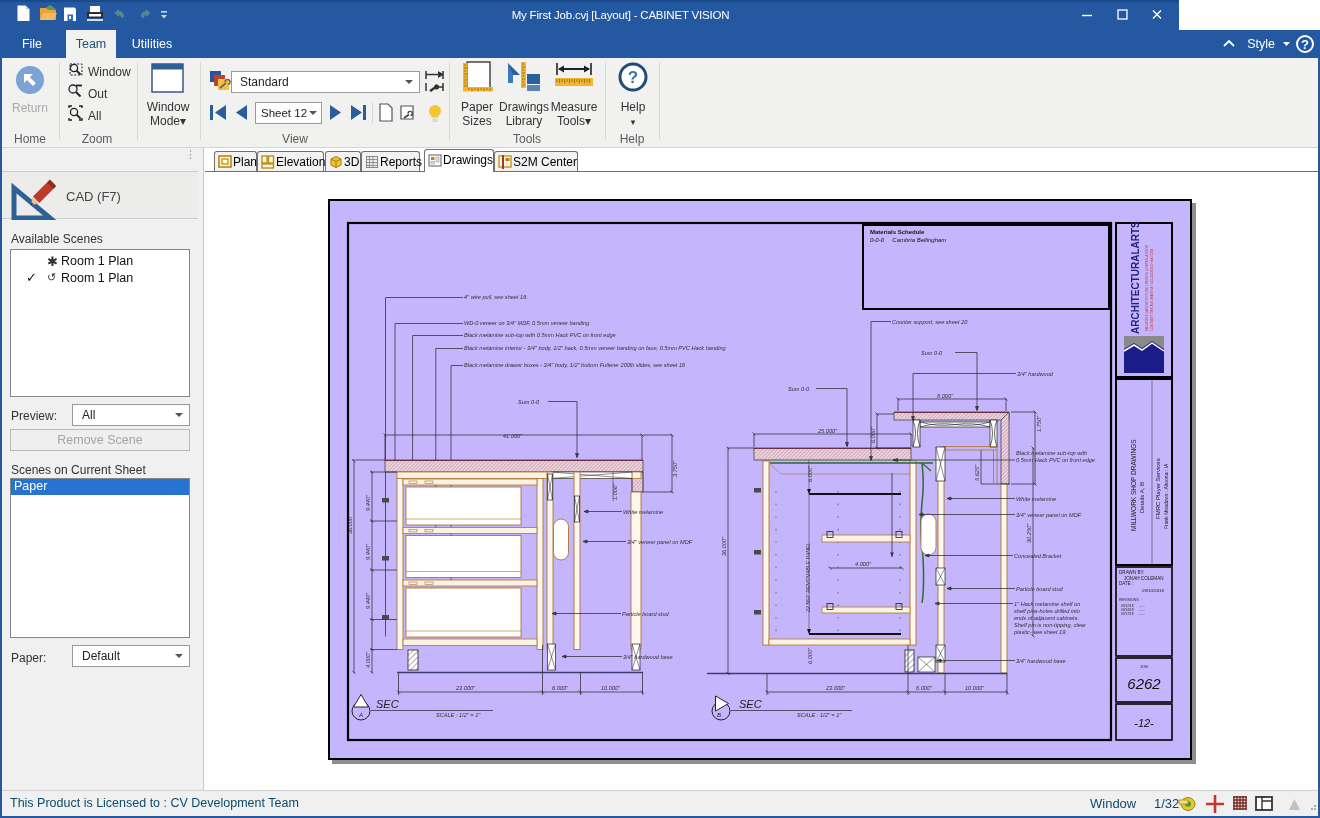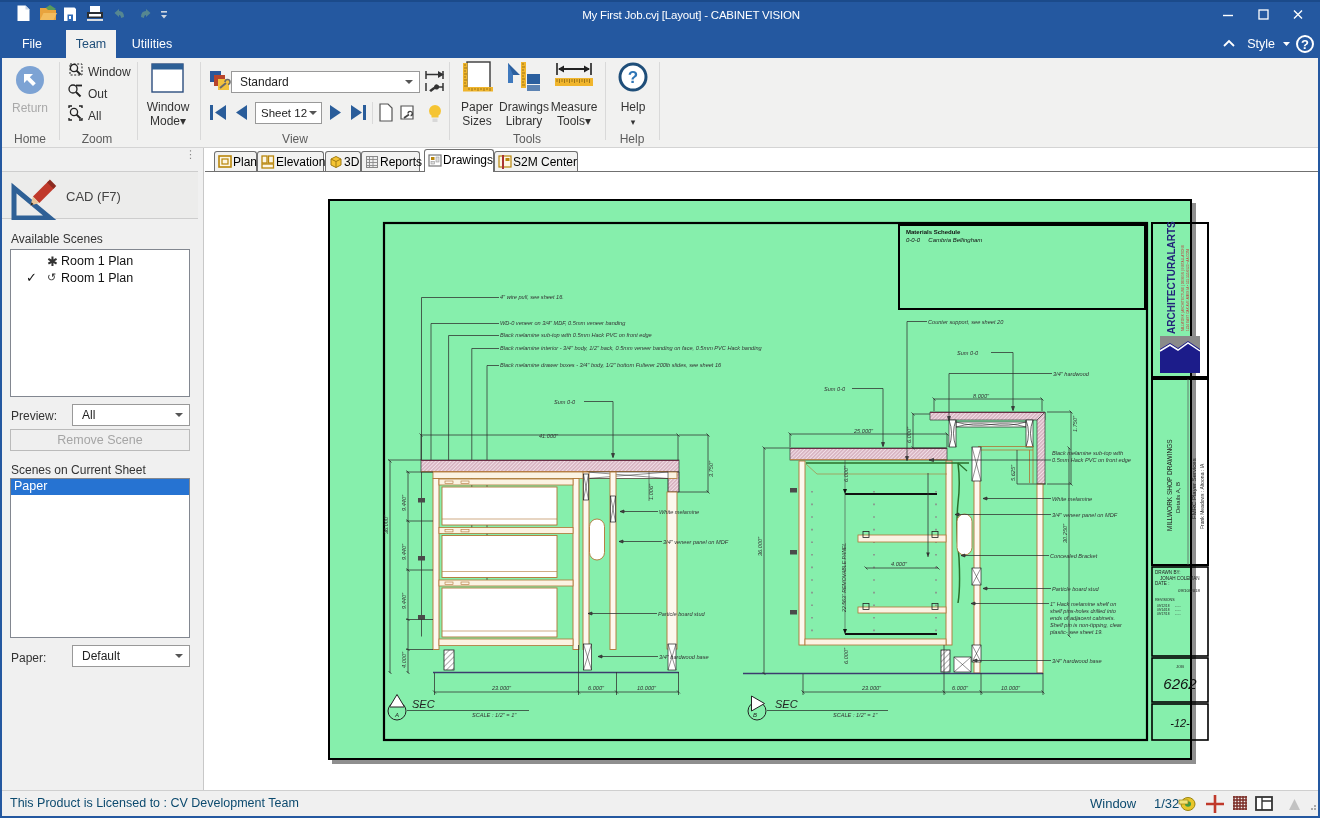--- a/index.html
+++ b/index.html
@@ -1,20 +1,20 @@
 <!DOCTYPE html>
 <html><head>
 <meta charset="utf-8">
 <style>
   * { margin:0; padding:0; box-sizing:border-box; }
   html,body { width:1320px; height:818px; overflow:hidden; font-family:"Liberation Sans", sans-serif; }
   body { position:relative; background:#fff; }
   .abs { position:absolute; }
   
-  #titlebar { left:0; top:0; width:1320px; height:30px; background:#2458a0; }
+  #titlebar { left:0; top:0; width:1179px; height:30px; background:#2458a0; }
   #titlebar .toprim { position:absolute; left:0; top:0; width:100%; height:2px; background:#1b4a8a; }
   #title-text { position:absolute; left:31px; top:9px; width:100%; text-align:center; color:#fff; font-size:11.5px; letter-spacing:-0.2px; }
   
   #menurow { left:0; top:30px; width:1320px; height:28px; background:#2458a0; }
   .menutab { position:absolute; top:0; height:28px; line-height:28px; color:#fff; font-size:12.5px; text-align:center; }
   #tab-main { background:#f1f1f0; color:#1f4e79; }
   
   #ribbon { left:0; top:58px; width:1320px; height:90px; background:#f1f1f0; border-bottom:1px solid #d4d4d4; }
   .rsep { position:absolute; top:4px; height:78px; width:1px; background:#d9d9d9; }
   .rlabel { position:absolute; top:74px; width:80px; text-align:center; font-size:12px; color:#5c5c5c; }
@@ -25,22 +25,22 @@
   .listbox { position:absolute; background:#fff; border:1px solid #828790; }
   .combo { position:absolute; background:#fff; border:1px solid #999; font-size:12px; color:#222; }
   .combo .arr { position:absolute; right:6px; top:50%; margin-top:-2px; width:0; height:0;
      border-left:4px solid transparent; border-right:4px solid transparent; border-top:4px solid #555; }
   
   #docarea { left:205px; top:148px; width:1113px; height:642px; background:#ffffff; }
   .dtab { position:absolute; top:3px; height:20px; background:#f2f2f1; border:1px solid #707070; border-bottom:none;
       border-radius:3px 3px 0 0; font-size:12px; color:#000000; line-height:20px; }
   #dtabline { position:absolute; left:0; top:23px; width:1113px; height:1px; background:#707070; }
   
-  #sheet { left:328px; top:199px; width:864px; height:561px; background:#86efac; border:2px solid #000;
-      box-shadow:4px 4px 0 #8f8f8f;padding-left:36px; }
+  #sheet { left:328px; top:199px; width:864px; height:561px; background:#c4b5fd; border:2px solid #000;
+      box-shadow:4px 4px 0 #8f8f8f; }
   
   #statusbar { left:0; top:790px; width:1320px; height:26px; background:#f0f0f0; border-top:1px solid #cfcfcf; font-size:12.5px; color:#0c4a6e; }
   #winborder-b { left:0; top:816px; width:1320px; height:2px; background:#2458a0; }
   #winborder-l { left:0; top:58px; width:2px; height:760px; background:#2458a0; }
   #winborder-r { left:1318px; top:58px; width:2px; height:760px; background:#2458a0; }
 </style>
 </head>
 <body>
 
 <div class="abs" id="titlebar">

